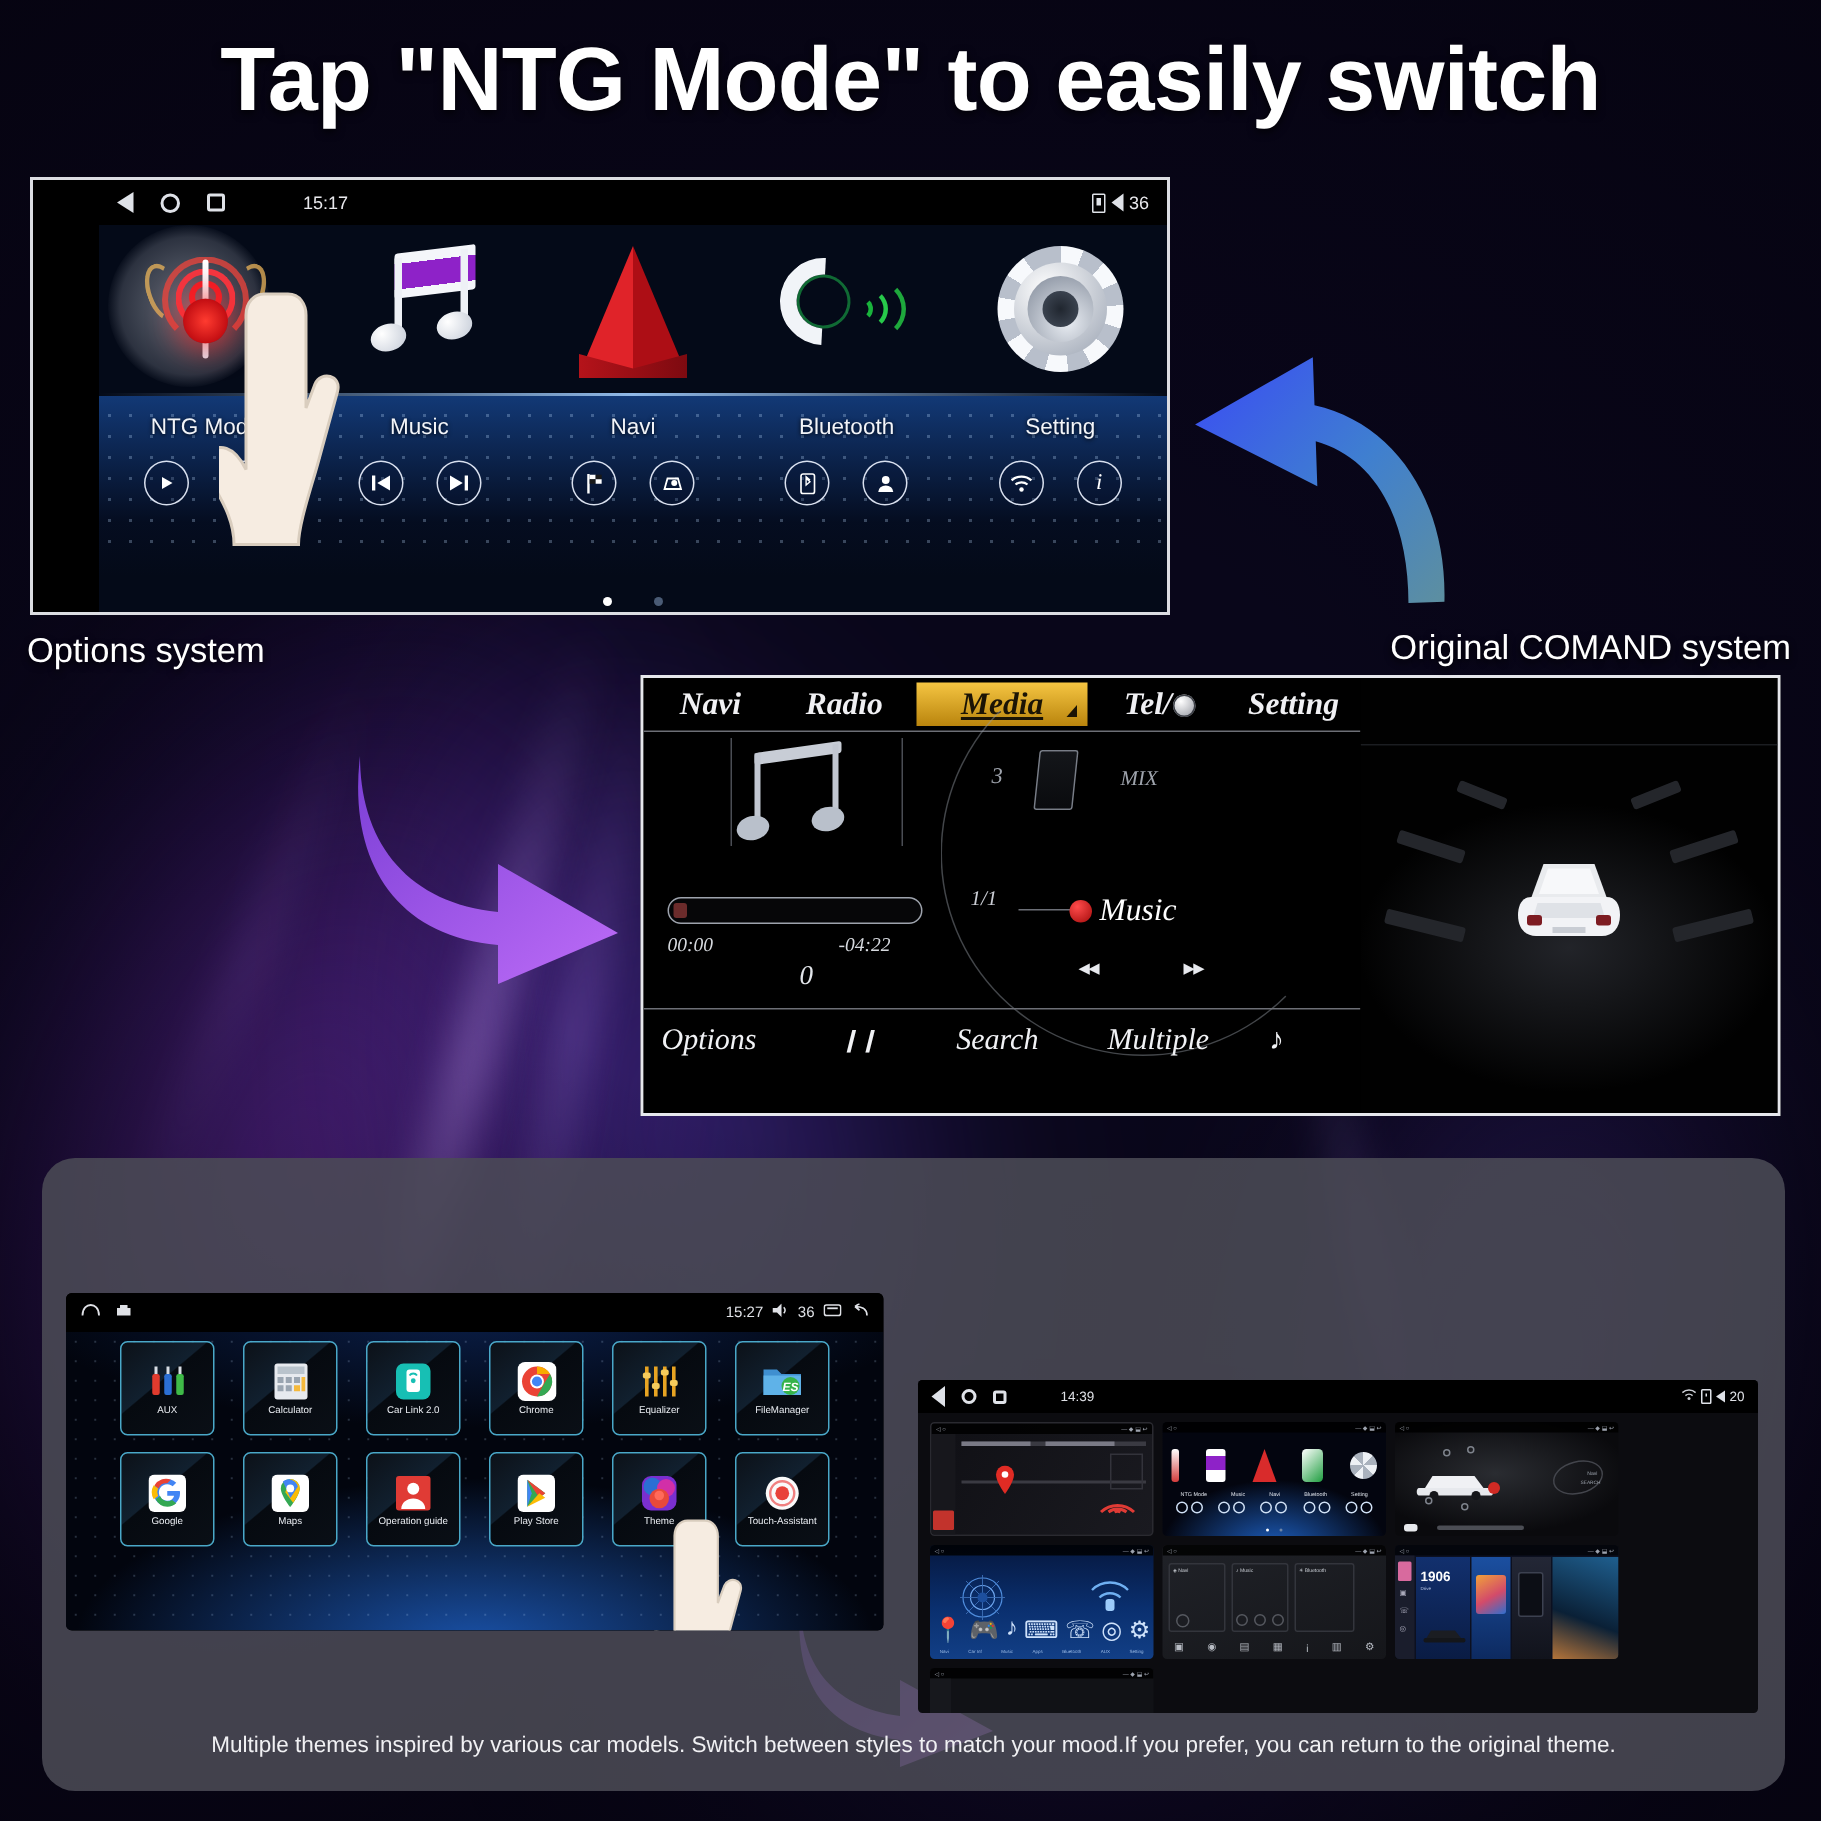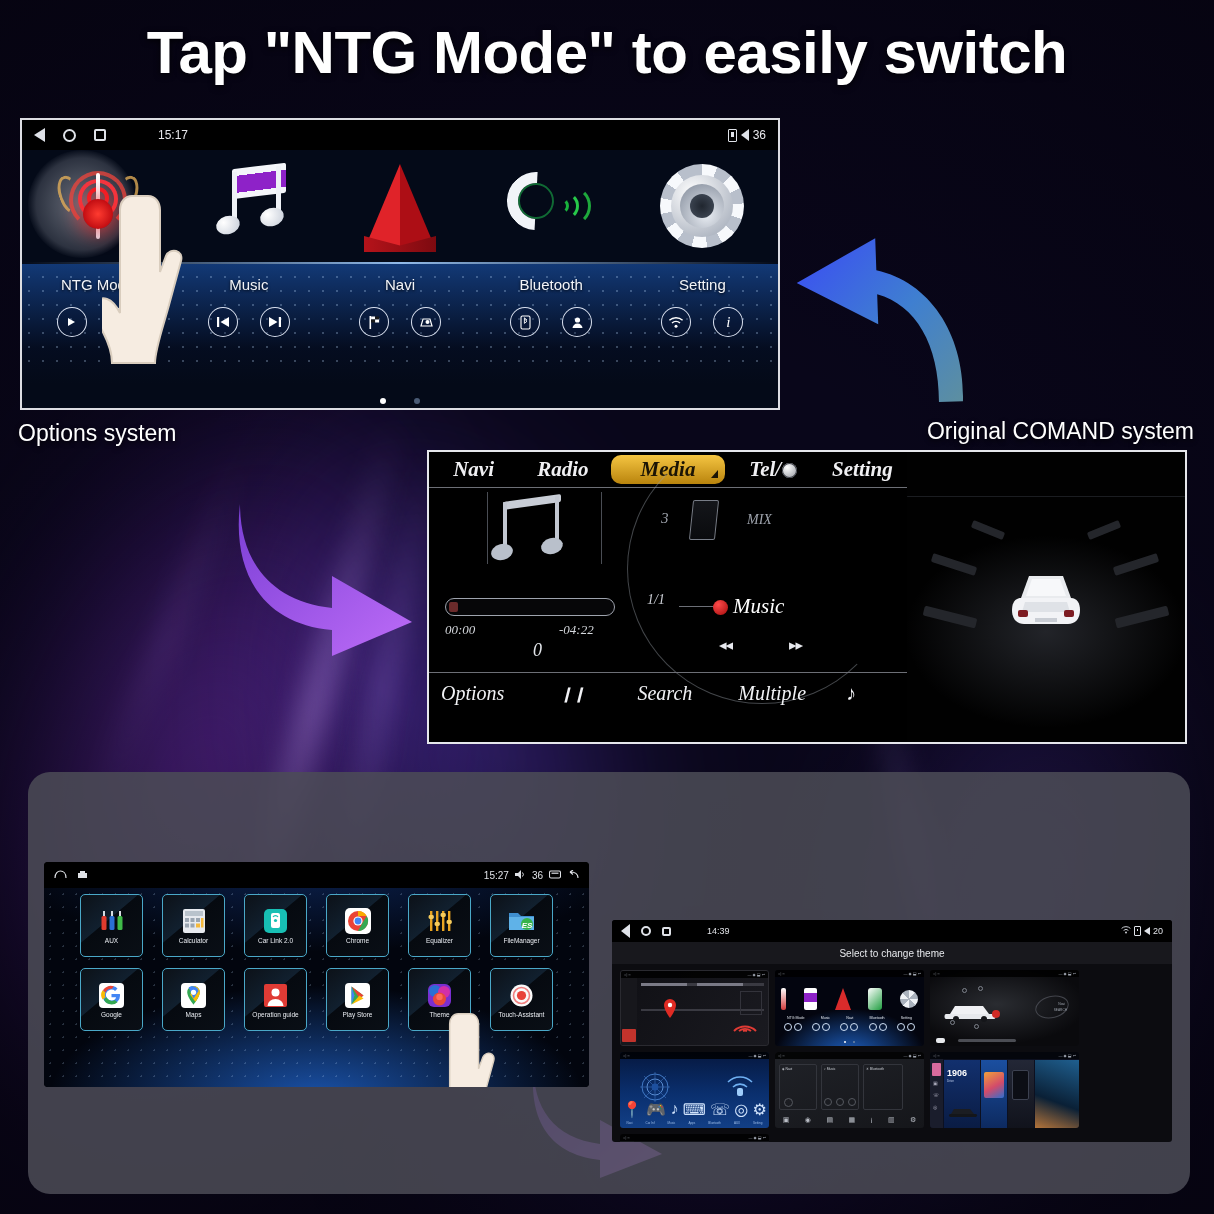--- a/index.html
+++ b/index.html
@@ -33,21 +33,21 @@
 
   
   .hero-title {
     position:absolute; left:0; top:18px; width:1214px; text-align:center;
     font-size:60px; font-weight:bold; letter-spacing:-.5px; z-index:6;
     text-shadow:0 2px 6px rgba(0,0,0,.8);
   }
   
   .headunit {
     position:absolute; left:20px; top:118px; width:760px; height:292px;
-    background:#000; border:2px solid #dcdde2; z-index:5; overflow:hidden;
+    background:#000; border:2px solid #dcdde2; z-index:5; overflow:hidden;padding-left:44px;
   }
   .hu-status {
     height:30px; background:#000; display:flex; align-items:center;
     padding:0 12px; gap:18px; font-size:12px; color:#e8e8ec;
   }
   .hu-status .right { margin-left:auto; display:flex; align-items:center; gap:4px; font-size:12px; }
   .nav-ico { display:inline-block; }
   .ico-back { width:0;height:0;border-top:7px solid transparent;border-bottom:7px solid transparent;border-right:11px solid #dfe2e8; }
   .ico-home { width:13px;height:13px;border:2px solid #dfe2e8;border-radius:50%; }
   .ico-recent { width:12px;height:12px;border:2px solid #dfe2e8;border-radius:2px; }
@@ -162,21 +162,21 @@
   
   .arrow{position:absolute;z-index:4;}
 
   
   .comand{position:absolute;left:427px;top:450px;width:760px;height:294px;
     background:#000;border:2px solid #e6e7ec;z-index:5;display:flex;overflow:hidden;}
   .cmd-left{width:478px;height:100%;position:relative;background:#000;font-family:"Liberation Serif",serif;}
   .cmd-tabs{display:flex;align-items:center;height:36px;border-bottom:1px solid #6d6f76;}
   .cmd-tab{flex:1;text-align:center;font-size:21px;font-style:italic;font-weight:bold;color:#f0f0f3;}
   .cmd-tab.active{background:linear-gradient(180deg,#f5c542,#b9840d);color:#1b1405;
-    border-radius:10px;margin:2px 4px;padding:2px 12px;position:relative;}
+    border-radius:0;margin:2px 4px;padding:2px 12px;position:relative;text-decoration:underline;}
   .cmd-tab.active:after{content:"";position:absolute;right:7px;bottom:6px;width:0;height:0;
     border-left:7px solid transparent;border-bottom:8px solid #1b1405;}
   .cmd-globe{display:inline-block;width:15px;height:15px;border-radius:50%;
     background:radial-gradient(circle at 35% 30%,#fff,#8e919a);vertical-align:-2px;margin-left:1px;
     box-shadow:inset 0 0 0 1px #3b3e45;}
   .cmd-mid{position:relative;height:180px;}
   .cmd-note{position:absolute;left:62px;top:8px;width:92px;height:74px;}
   .cmd-note .bar{position:absolute;left:12px;top:2px;width:58px;height:8px;background:#c8cdd6;transform:skewY(-8deg);border-radius:2px;}
   .cmd-note .s1{position:absolute;left:12px;top:6px;width:4px;height:48px;background:#c2c7d1;transform:skewY(-8deg);}
   .cmd-note .s2{position:absolute;left:64px;top:0px;width:4px;height:48px;background:#c2c7d1;transform:skewY(-8deg);}
@@ -544,20 +544,21 @@
         <path d="M20 36 h42 l3 10 h-48 z" fill="#dfe2e7"></path>
         <rect x="13" y="44" width="10" height="7" rx="2" fill="#7d1c22"></rect>
         <rect x="59" y="44" width="10" height="7" rx="2" fill="#7d1c22"></rect>
         <path d="M30 52 h22 v4 h-22 z" fill="#c9cdd4"></path>
       </svg>
     </div>
   </div>
 </div>
 
 <div class="theme-panel">
+  <div class="theme-caption">Multiple themes inspired by various car models. Switch between styles to match your mood.If you prefer, you can return to the original theme.</div>
 </div>
 
 <div class="apps">
   <div class="apps-status">
     <span>
       <svg width="13" height="9" viewBox="0 0 13 9">
           <path d="M1 8 C1 3 4 1 6.5 1 C9 1 12 3 12 8" fill="none" stroke="#dfe1e6" stroke-width="1.2"></path>
         </svg>
     </span>
     <span>
@@ -768,21 +769,20 @@
             <path d="M2.6 4.4 A3.6 3.6 0 0 1 7.4 4.4" fill="none" stroke="#c9ccd2" stroke-width="1"></path>
             <circle cx="5" cy="6.4" r="1" fill="#c9ccd2"></circle>
           </svg>
       </span>
       <span class="ico-batt" style="width:7px;height:10px;"></span>
       <span class="ico-vol" style="border-right-width:6px;border-top-width:4px;border-bottom-width:4px;"></span>
       <span>20</span>
     </span>
   </div>
 
-  <div class="ch-head">Select to change theme</div>
 
   <div class="ch-grid">
 
     <div class="ch-card" style="background:linear-gradient(120deg,#101015,#1a1a20);border:1px solid #2a2a30;">
       <div class="ch-bar">
           <b>◁ ○</b>
           <b>— ◆ ⬓ ↩</b>
         </div>
       <div style="position:absolute;left:0;top:7px;bottom:0;width:16px;background:#17171c;"></div>
       <div style="position:absolute;left:1px;bottom:3px;width:14px;height:13px;background:#c2332c;border-radius:1px;"></div>

